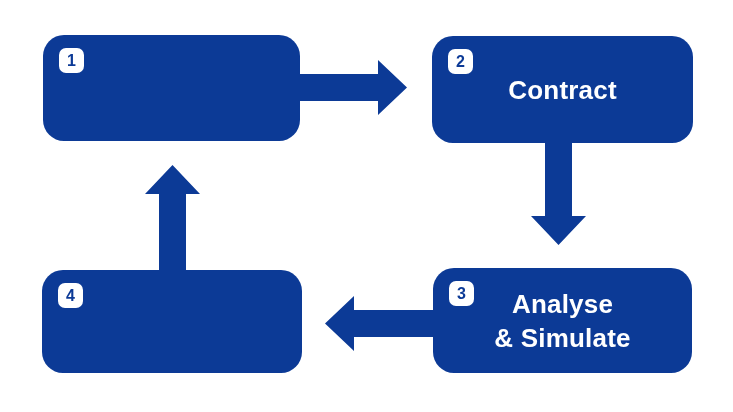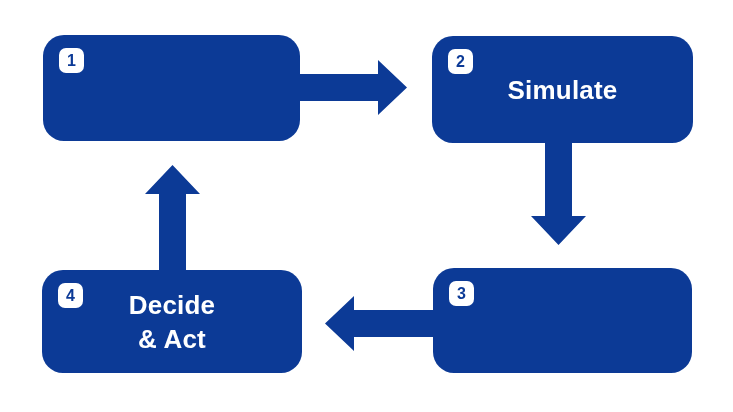--- a/index.html
+++ b/index.html
@@ -66,31 +66,31 @@
 <body>
 
 <div class="canvas">
 
   <div class="box box1">
     <span class="badge">1</span>
   </div>
 
   <div class="box box2">
     <span class="badge">2</span>
-    <span class="label">Simulate</span>
+    <span class="label">Contract</span>
   </div>
 
   <div class="box box3">
     <span class="badge">3</span>
+    <span class="label">Analyse
+&amp; Simulate</span>
   </div>
 
   <div class="box box4">
     <span class="badge">4</span>
-    <span class="label">Decide
-&amp; Act</span>
   </div>
 
   <svg class="arrow" style="left:300px; top:60px;" width="107" height="55" viewBox="0 0 107 55">
     <polygon points="0,14 78,14 78,0 107,27.5 78,55 78,41 0,41"></polygon>
   </svg>
 
   <svg class="arrow" style="left:531px; top:143px;" width="55" height="102" viewBox="0 0 55 102">
     <polygon points="14,0 41,0 41,73 55,73 27.5,102 0,73 14,73"></polygon>
   </svg>
 

